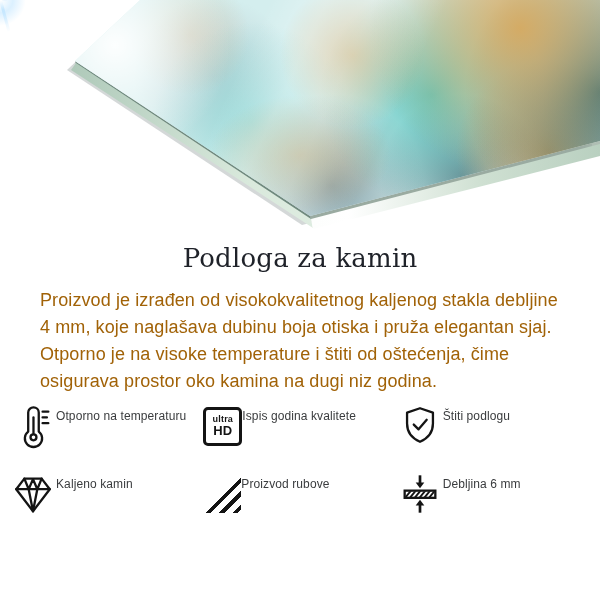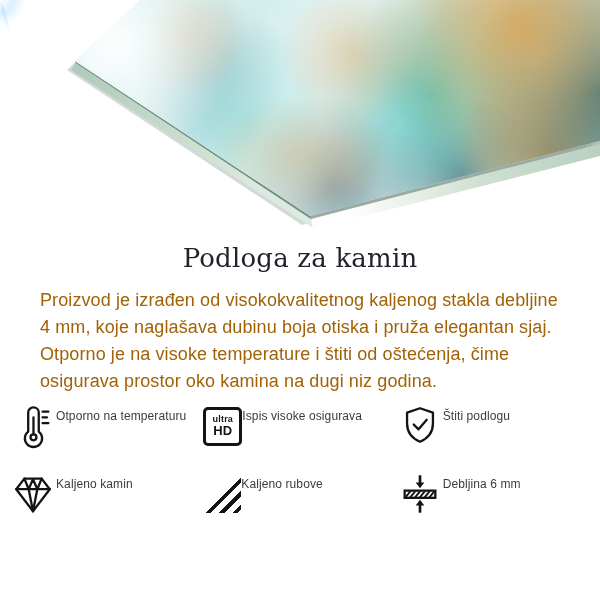--- a/index.html
+++ b/index.html
@@ -146,21 +146,21 @@
     <div class="feature-label">Otporno na temperaturu</div>
   </div>
 
   <div class="feature">
     <div class="icon-box">
       <div class="uhd">
         <span class="u">ultra</span>
         <span class="h">HD</span>
       </div>
     </div>
-    <div class="feature-label">Ispis visoke osigurava</div>
+    <div class="feature-label">Ispis godina kvalitete</div>
   </div>
 
   <div class="feature">
     <div class="icon-box">
       <svg class="icon-svg" width="46" height="46" viewBox="0 0 48 48" stroke-linecap="round" stroke-linejoin="round">
         <path d="M24 5.5 L37.5 10 v11.5 c0 9.5 -5.5 15.6 -13.5 19 c-8 -3.4 -13.5 -9.5 -13.5 -19 V10 Z"></path>
         <path d="M17.5 22.5 l5 5 L31 17.5"></path>
       </svg>
     </div>
     <div class="feature-label">Štiti podlogu</div>
@@ -175,21 +175,21 @@
         <path d="M19.5 19 L24 42 M28.5 19 L24 42"></path>
       </svg>
     </div>
     <div class="feature-label">Kaljeno kamin</div>
   </div>
 
   <div class="feature">
     <div class="icon-box">
       <div class="stripes"></div>
     </div>
-    <div class="feature-label">Kaljeno rubove</div>
+    <div class="feature-label">Proizvod rubove</div>
   </div>
 
   <div class="feature">
     <div class="icon-box">
       <svg width="46" height="46" viewBox="0 0 48 48">
         <g stroke="#141414" stroke-width="2.8" fill="none">
           <line x1="24" y1="4.5" x2="24" y2="12.5"></line>
           <line x1="24" y1="43.5" x2="24" y2="35.5"></line>
         </g>
         <polygon points="19.5,12 28.5,12 24,18" fill="#141414"></polygon>

